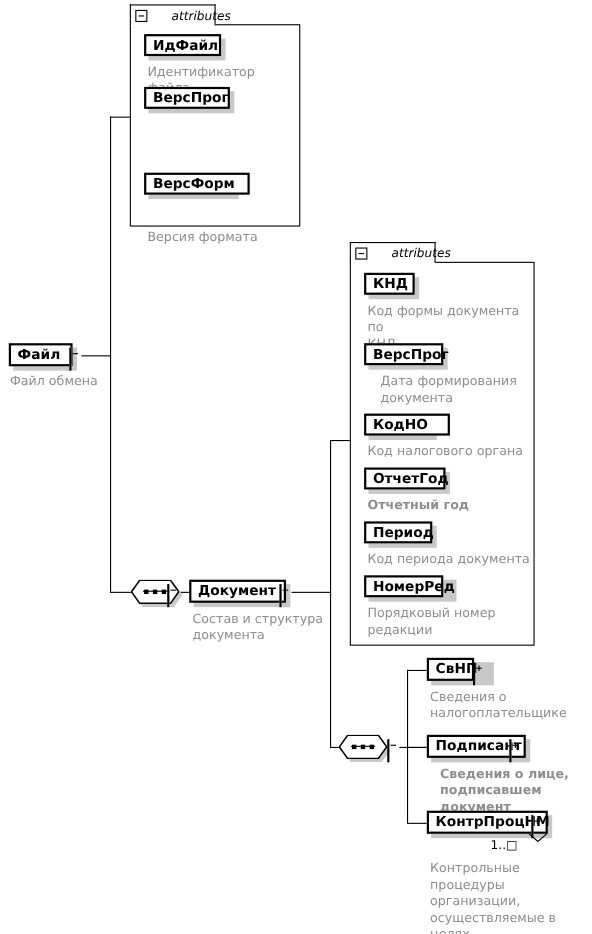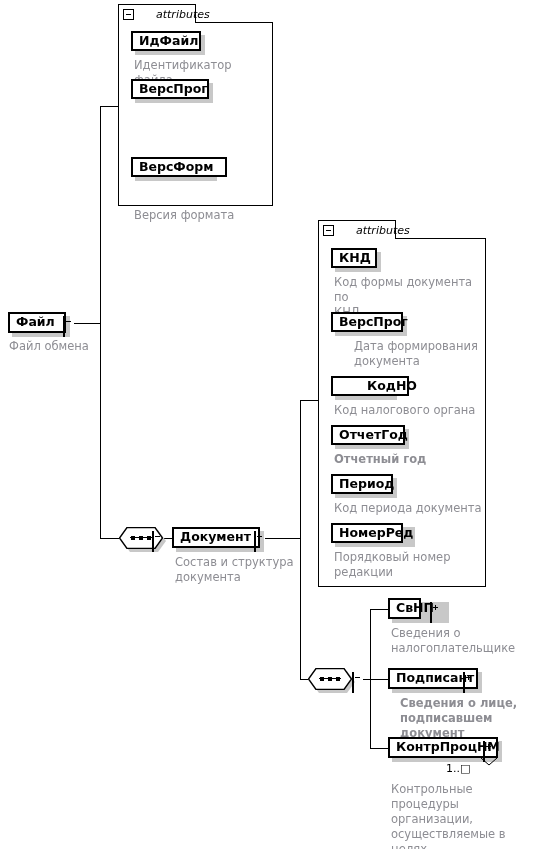--- a/index.html
+++ b/index.html
@@ -349,26 +349,26 @@
   </div>
   <div class="desc" style="left:334px; top:275px; width:152px;">Код формы документа по
 КНД</div>
 
   <div class="node attr-item" style="left:331px; top:312px; width:72px;">
     <div class="node-shadow" style="width:72px;"></div>
     <div class="node-box" style="width:72px;">
       <span class="node-label">ВерсПрог</span>
     </div>
   </div>
-  <div class="desc" style="left:354px; top:339px; width:152px;">Дата формирования
+  <div class="desc" style="left:346px; top:339px; width:152px;">Дата формирования
 документа</div>
 
   <div class="node attr-item" style="left:331px; top:376px; width:62px;">
     <div class="node-shadow" style="width:62px;"></div>
-    <div class="node-box" style="width:78px;padding-left:28px;">
+    <div class="node-box" style="width:78px;">
       <span class="node-label">КодНО</span>
     </div>
   </div>
   <div class="desc" style="left:334px; top:403px; width:152px;">Код налогового органа</div>
 
   <div class="node attr-item" style="left:331px; top:425px; width:74px;">
     <div class="node-shadow" style="width:74px;"></div>
     <div class="node-box" style="width:74px;">
       <span class="node-label">ОтчетГод</span>
     </div>
@@ -404,21 +404,21 @@
         <i></i>
         <i></i>
     </div>
   </div>
   <div class="edge-toggle" style="left:352px; top:673px;">
     <span class="toggle"></span>
   </div>
 
   <div class="node" style="left:388px; top:598px; width:57px;">
     <div class="node-shadow" style="width:57px;"></div>
-    <div class="node-box" style="width:33px; padding-right:14px;">
+    <div class="node-box" style="width:43px; padding-right:14px;">
       <span class="node-label">СвНП</span>
     </div>
   </div>
   <div class="edge-toggle" style="left:430px; top:603px;">
     <span class="toggle plus"></span>
   </div>
   <div class="desc" style="left:391px; top:626px; width:145px;">Сведения о
 налогоплательщике</div>
 
   <div class="node" style="left:388px; top:668px; width:90px;">

